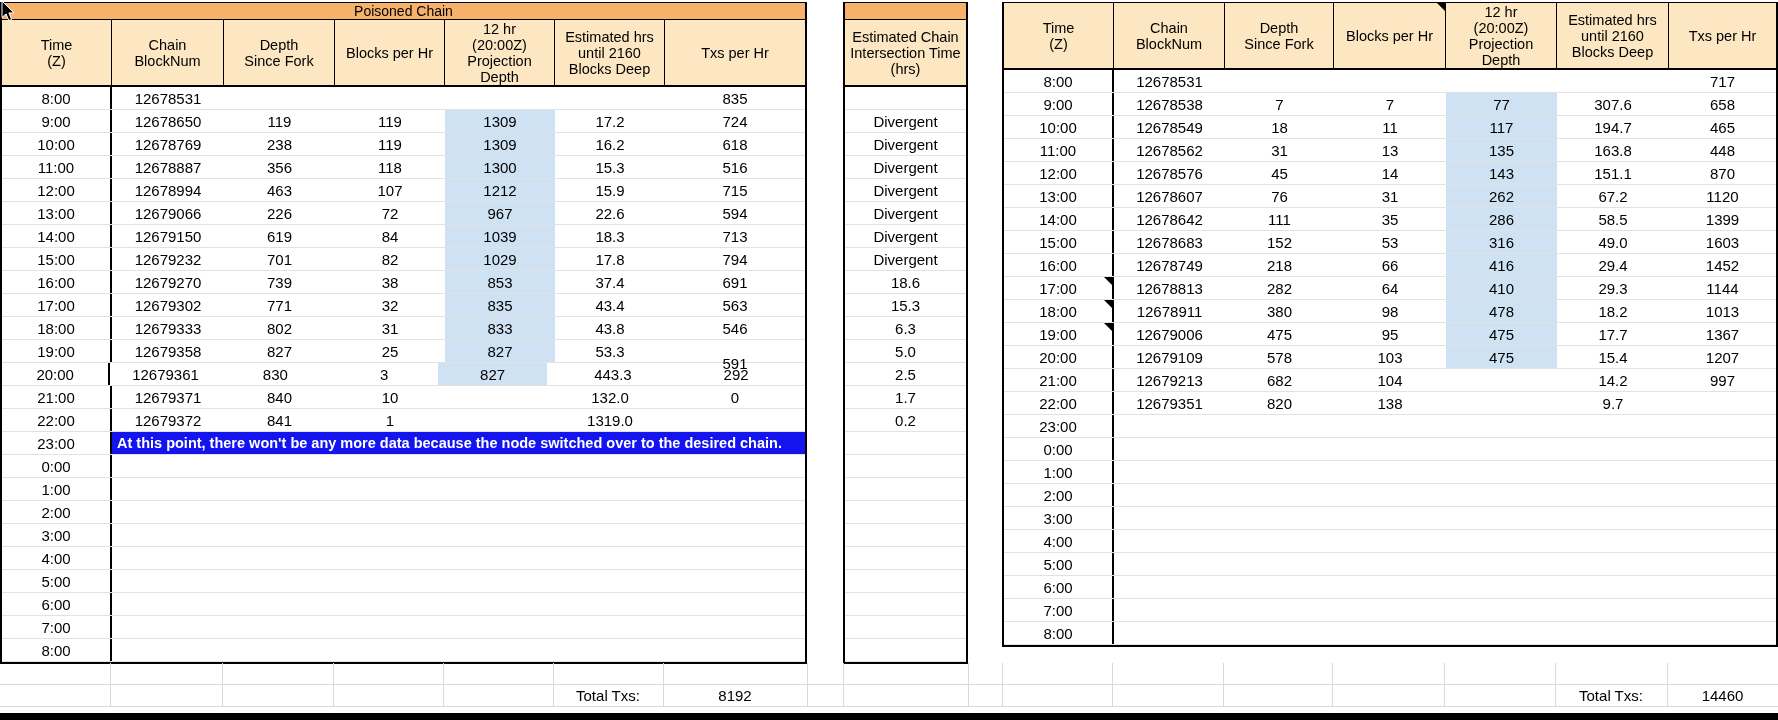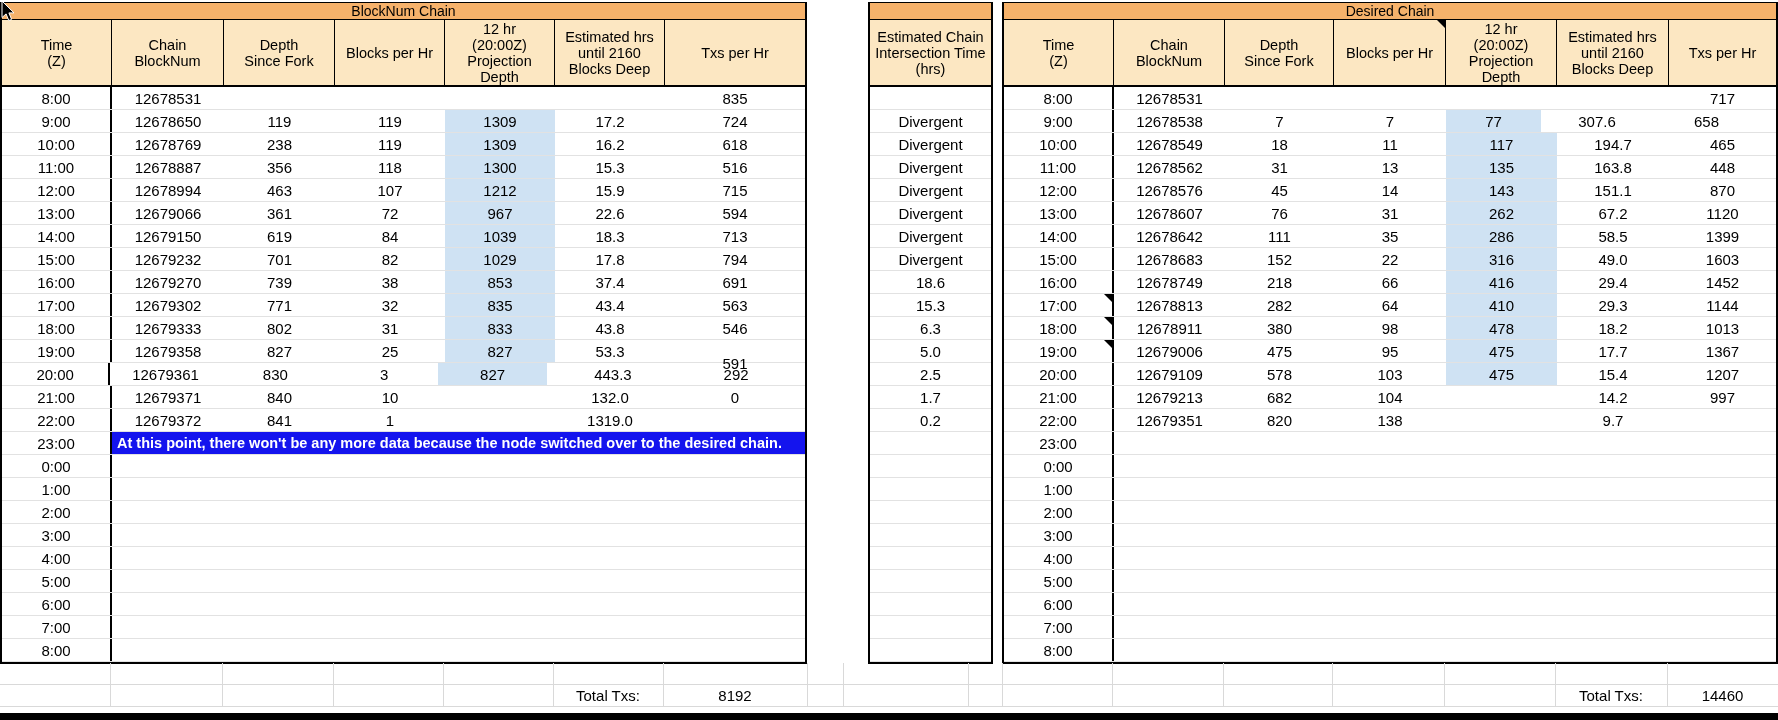--- a/index.html
+++ b/index.html
@@ -31,21 +31,21 @@
   .cursor{position:absolute;left:1px;top:1px;z-index:10}
 </style>
 </head>
 <body>
 
 <svg class="cursor" width="15" height="22" viewBox="0 0 15 22">
   <path d="M1 0 L1 16.5 L5.1 12.9 L7.8 19.6 L10.6 18.4 L7.9 11.9 L13 11.9 Z" fill="#000" stroke="#fff" stroke-width="1"></path>
 </svg>
 
 <div class="tbl" id="t-poisoned" style="left:0;width:807px">
-  <div class="band">BlockNum Chain</div>
+  <div class="band">Poisoned Chain</div>
   <div class="heads">
       <div class="hcell" style="width: 110px;">Time
 (Z)</div>
       <div class="hcell" style="width: 112px;">Chain
 BlockNum</div>
       <div class="hcell" style="width: 111px;">Depth
 Since Fork</div>
       <div class="hcell" style="width: 110px;">Blocks per Hr</div>
       <div class="hcell" style="width: 110px;">12 hr
 (20:00Z)
@@ -98,21 +98,21 @@
         <div class="cell" style="width: 112px;">12678994</div>
         <div class="cell" style="width: 111px;">463</div>
         <div class="cell" style="width: 110px;">107</div>
         <div class="cell hl" style="width: 110px;">1212</div>
         <div class="cell" style="width: 110px;">15.9</div>
         <div class="cell" style="width: 140px;">715</div>
       </div>
       <div class="row">
         <div class="cell time" style="width: 110px;">13:00</div>
         <div class="cell" style="width: 112px;">12679066</div>
-        <div class="cell" style="width: 111px;">361</div>
+        <div class="cell" style="width: 111px;">226</div>
         <div class="cell" style="width: 110px;">72</div>
         <div class="cell hl" style="width: 110px;">967</div>
         <div class="cell" style="width: 110px;">22.6</div>
         <div class="cell" style="width: 140px;">594</div>
       </div>
       <div class="row">
         <div class="cell time" style="width: 110px;">14:00</div>
         <div class="cell" style="width: 112px;">12679150</div>
         <div class="cell" style="width: 111px;">619</div>
         <div class="cell" style="width: 110px;">84</div>
@@ -273,21 +273,21 @@
         <div class="cell" style="width: 112px;"></div>
         <div class="cell" style="width: 111px;"></div>
         <div class="cell" style="width: 110px;"></div>
         <div class="cell" style="width: 110px;"></div>
         <div class="cell" style="width: 110px;"></div>
         <div class="cell" style="width: 140px;"></div>
       </div>
     </div>
 </div>
 
-<div class="tbl" id="t-mid" style="left:868px;width:125px">
+<div class="tbl" id="t-mid" style="left:843px;width:125px">
   <div class="band"></div>
   <div class="heads">
     <div class="hcell" style="width:121px">Estimated Chain
 Intersection Time
 (hrs)</div>
   </div>
   <div class="rows">
       <div class="row">
         <div class="cell" style="width: 121px;"></div>
       </div>
@@ -360,21 +360,20 @@
       <div class="row">
         <div class="cell" style="width: 121px;"></div>
       </div>
       <div class="row">
         <div class="cell" style="width: 121px;"></div>
       </div>
     </div>
 </div>
 
 <div class="tbl" id="t-desired" style="left:1002px;width:776px">
-  <div class="band">Desired Chain</div>
   <div class="heads">
       <div class="hcell" style="width: 110px;">Time
 (Z)</div>
       <div class="hcell" style="width: 111px;">Chain
 BlockNum</div>
       <div class="hcell" style="width: 109px;">Depth
 Since Fork</div>
       <div class="hcell cmt" style="width: 112px;">Blocks per Hr</div>
       <div class="hcell" style="width: 111px;">12 hr
 (20:00Z)
@@ -393,21 +392,21 @@
         <div class="cell" style="width: 112px;"></div>
         <div class="cell" style="width: 111px;"></div>
         <div class="cell" style="width: 112px;"></div>
         <div class="cell" style="width: 107px;">717</div>
       </div>
       <div class="row">
         <div class="cell time" style="width: 110px;">9:00</div>
         <div class="cell" style="width: 111px;">12678538</div>
         <div class="cell" style="width: 109px;">7</div>
         <div class="cell" style="width: 112px;">7</div>
-        <div class="cell hl" style="width: 95px;">77</div>
+        <div class="cell hl" style="width: 111px;">77</div>
         <div class="cell" style="width: 112px;">307.6</div>
         <div class="cell" style="width: 107px;">658</div>
       </div>
       <div class="row">
         <div class="cell time" style="width: 110px;">10:00</div>
         <div class="cell" style="width: 111px;">12678549</div>
         <div class="cell" style="width: 109px;">18</div>
         <div class="cell" style="width: 112px;">11</div>
         <div class="cell hl" style="width: 111px;">117</div>
         <div class="cell" style="width: 112px;">194.7</div>
@@ -446,21 +445,21 @@
         <div class="cell" style="width: 109px;">111</div>
         <div class="cell" style="width: 112px;">35</div>
         <div class="cell hl" style="width: 111px;">286</div>
         <div class="cell" style="width: 112px;">58.5</div>
         <div class="cell" style="width: 107px;">1399</div>
       </div>
       <div class="row">
         <div class="cell time" style="width: 110px;">15:00</div>
         <div class="cell" style="width: 111px;">12678683</div>
         <div class="cell" style="width: 109px;">152</div>
-        <div class="cell" style="width: 112px;">22</div>
+        <div class="cell" style="width: 112px;">53</div>
         <div class="cell hl" style="width: 111px;">316</div>
         <div class="cell" style="width: 112px;">49.0</div>
         <div class="cell" style="width: 107px;">1603</div>
       </div>
       <div class="row">
         <div class="cell time" style="width: 110px;">16:00</div>
         <div class="cell" style="width: 111px;">12678749</div>
         <div class="cell" style="width: 109px;">218</div>
         <div class="cell" style="width: 112px;">66</div>
         <div class="cell hl" style="width: 111px;">416</div>

